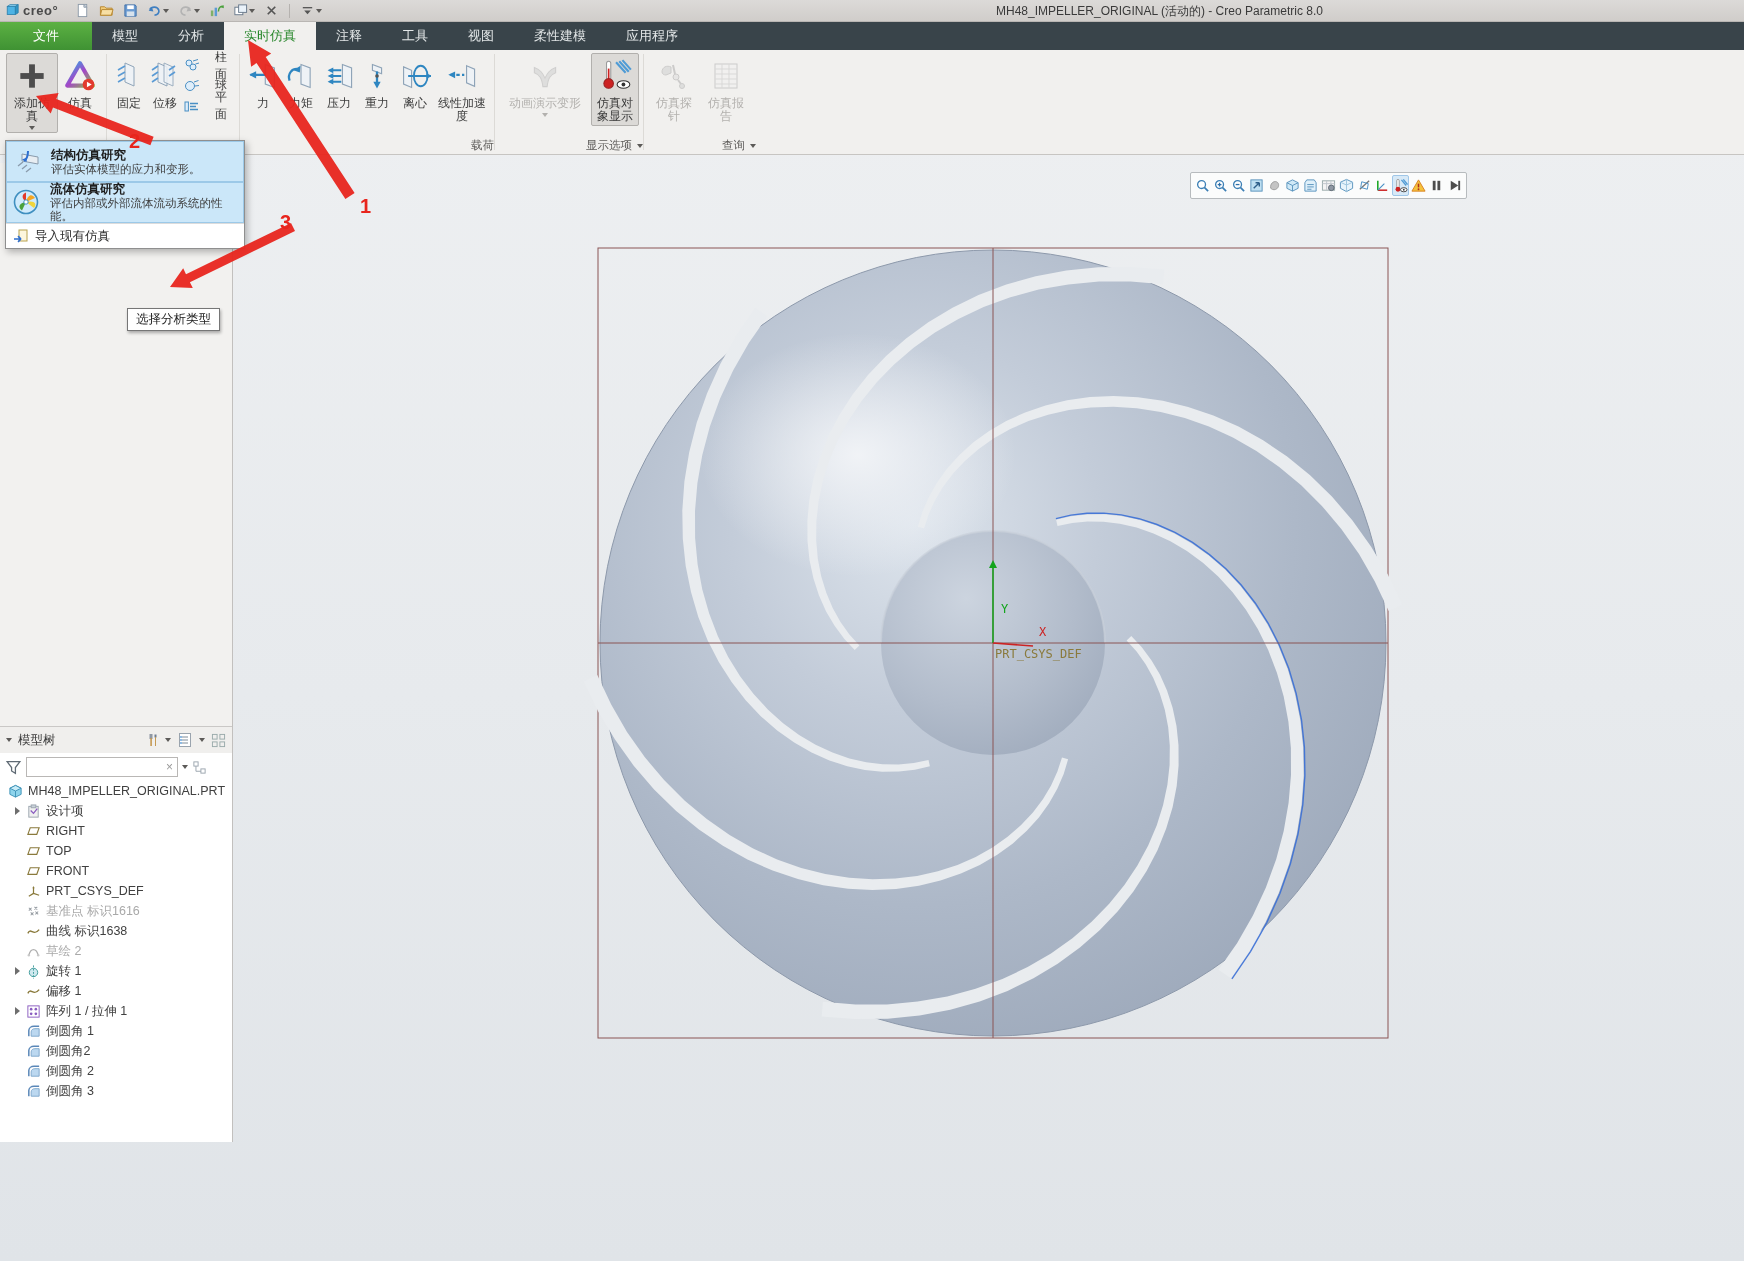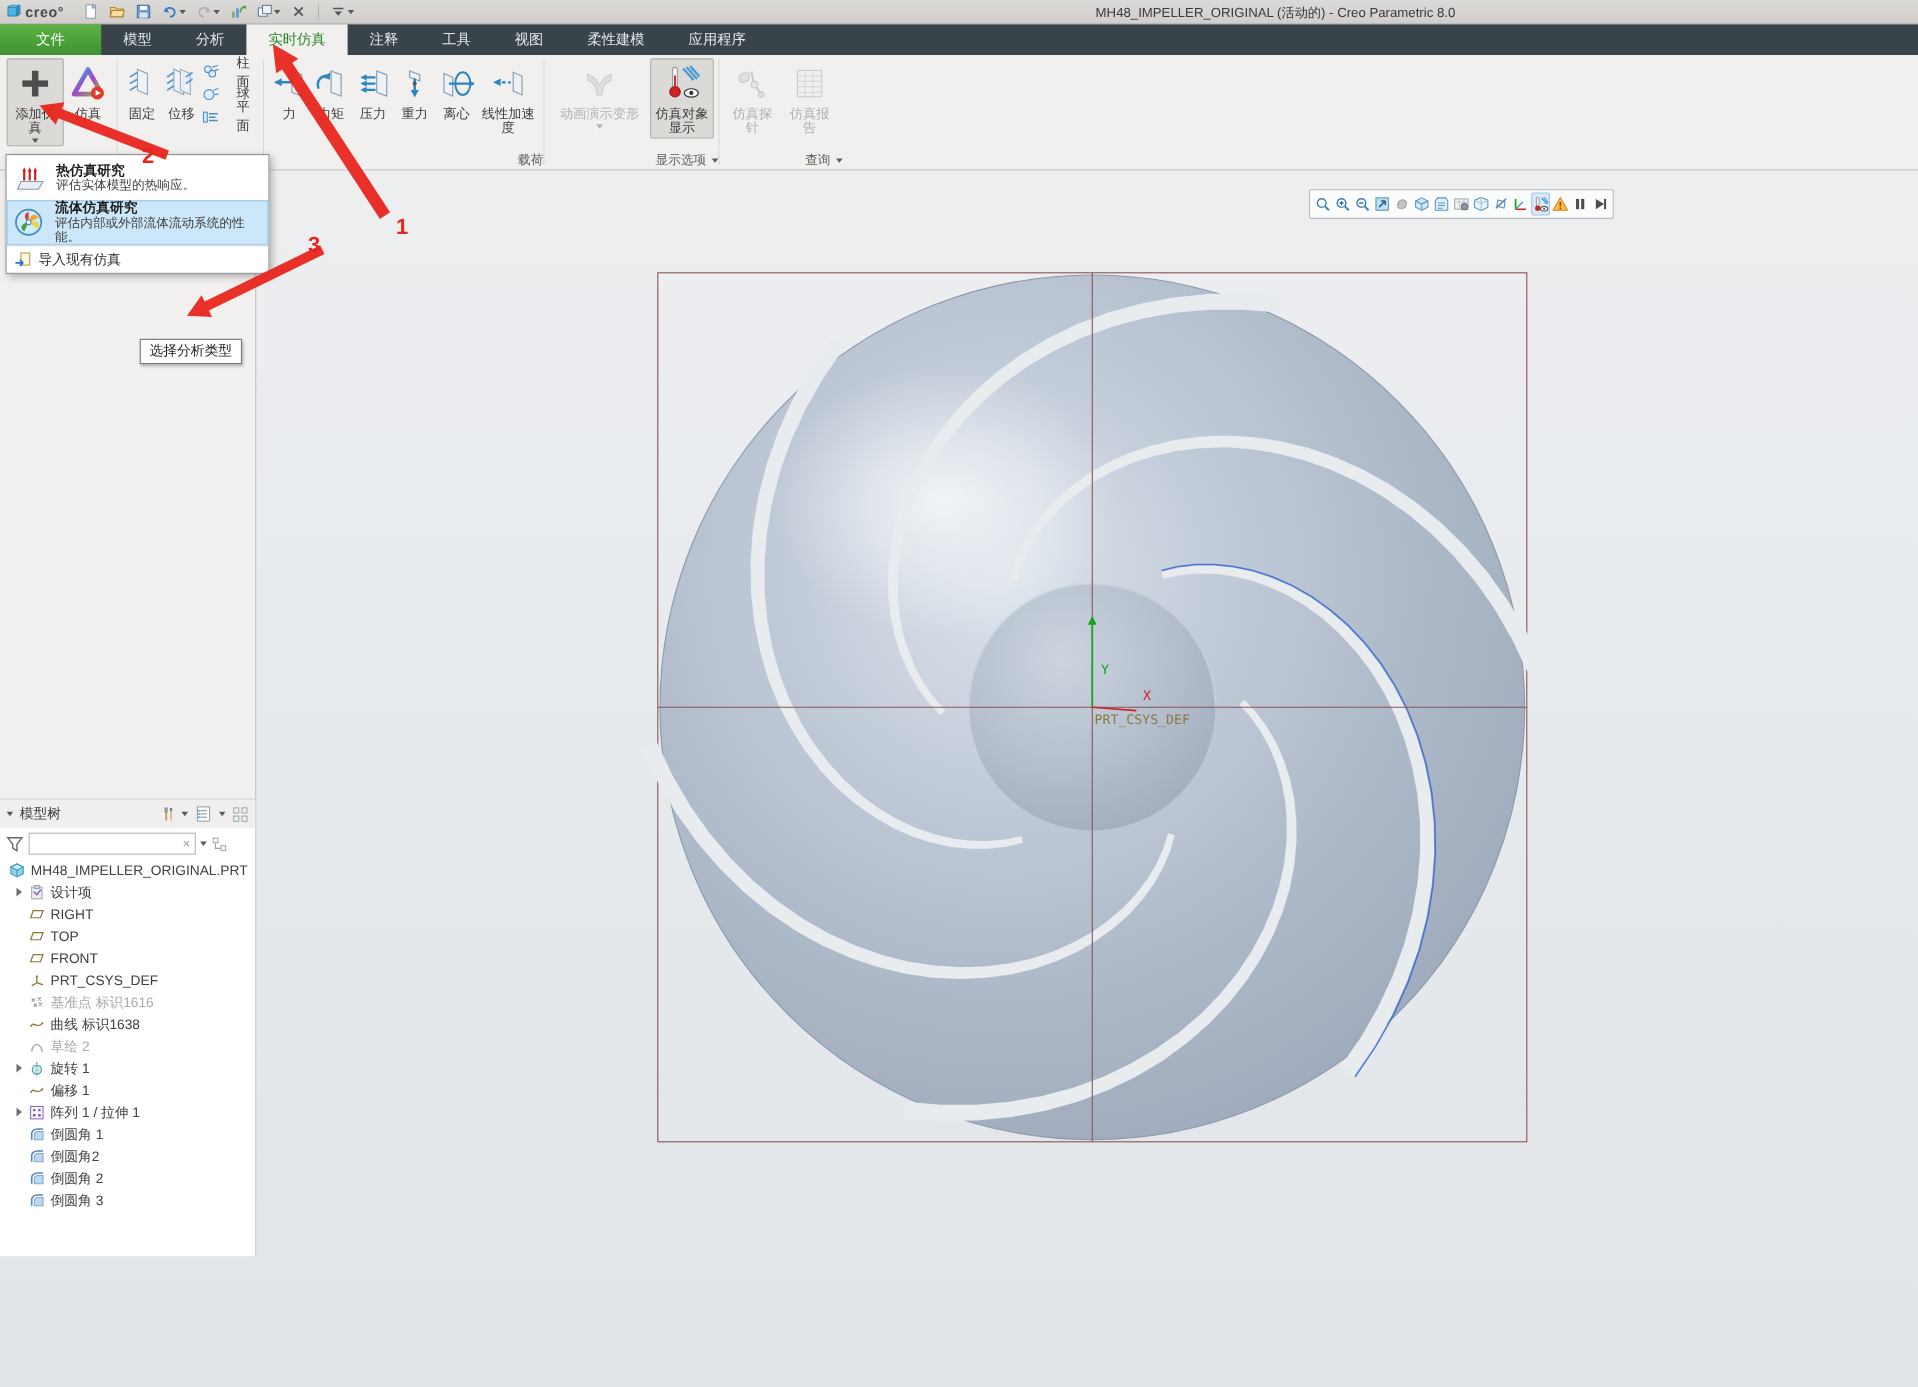--- a/index.html
+++ b/index.html
@@ -380,21 +380,21 @@
   <div class="rgroup">
     <div class="rbtn disabled" style="width:92px">
       <span class="ric">
           <svg width="34" height="34" viewBox="0 0 32 32">
             <path d="M6,8 C12,10 14,14 16,18 C18,14 20,10 26,8 L26,13 C21,15 19,18 18,26 L14,26 C13,18 11,15 6,13 Z" fill="#c9c9c9" stroke="#a8a8a8"></path>
           </svg>
         </span>
       <span class="rlb">动画演示变形</span>
       <span class="caret" style="margin-top:2px;border-top-color:#b3b1ae"></span>
     </div>
-    <div class="rbtn pressed" style="width:58px">
+    <div class="rbtn pressed" style="width:48px">
       <span class="ric">
           <svg width="34" height="36" viewBox="0 0 32 34">
             <rect x="8" y="3" width="4" height="18" rx="2" fill="#fff" stroke="#9a9a9a"></rect>
             <rect x="9.2" y="10" width="1.6" height="11" fill="#cc2222"></rect>
             <circle cx="10" cy="24" r="4.5" fill="#cc2222" stroke="#992020"></circle>
             <path d="M17,4 L26,14 M20,3 L29,13 M23,2 L31,11" stroke="#4f9bd5" stroke-width="2" fill="none"></path>
             <ellipse cx="24" cy="25" rx="6" ry="3.6" fill="#fff" stroke="#333"></ellipse>
             <circle cx="24" cy="25" r="1.8" fill="#333"></circle>
           </svg>
         </span>
@@ -798,31 +798,32 @@
         <svg width="15" height="15" viewBox="0 0 16 16">
           <path d="M4,3 L12,8 L4,13 Z" fill="#4d4d4d"></path>
           <rect x="12" y="3" width="2" height="10" fill="#4d4d4d"></rect>
         </svg>
       </span>
     </span>
   </div>
 
 <div class="abs" id="simmenu">
   <div id="menu-items">
-      <div class="menu-item">
+      <div class="menu-item hl">
         <span class="mi-icon">
           <svg width="28" height="28" viewBox="0 0 28 28">
-            <path d="M5,17 L25,17 L21,24 L2,24 Z" fill="#e7edf2" stroke="#8a9bac"></path>
-            <path d="M8,16 V6 M13,16 V6 M18,16 V6" stroke="#cc2222" stroke-width="2"></path>
-            <path d="M8,4 L6.4,8 H9.6 Z M13,4 L11.4,8 H14.6 Z M18,4 L16.4,8 H19.6 Z" fill="#cc2222"></path>
-          </svg>
-        </span>
-        <span>
-          <div class="mi-title">热仿真研究</div>
-          <div class="mi-desc">评估实体模型的热响应。</div>
+            <path d="M8,6 L24,9 L24,16 L8,13 Z" fill="#e7edf2" stroke="#8a9bac"></path>
+            <path d="M4,18 L9,14 M8,21 L13,17 M12,24 L17,20" stroke="#8a9bac" stroke-width="1.3"></path>
+            <path d="M14,3 C14,8 13,11 10,13" fill="none" stroke="#2e6fd0" stroke-width="2"></path>
+            <path d="M8,11.5 L12.5,14 L13,9.5 Z" fill="#2e6fd0"></path>
+          </svg>
+        </span>
+        <span>
+          <div class="mi-title">结构仿真研究</div>
+          <div class="mi-desc">评估实体模型的应力和变形。</div>
         </span>
       </div>
       <div class="menu-item hl">
         <span class="mi-icon">
           <svg width="28" height="28" viewBox="0 0 28 28">
             <circle cx="13" cy="13" r="11.5" fill="#cfeafc" stroke="#3f8fc0" stroke-width="1.6"></circle>
             <path d="M13,13 L13,3.5 C9,5 8,9 13,13 Z" fill="#e33a2a"></path>
             <path d="M13,13 L22,9 C19,4.5 15,5 13,13 Z" fill="#f5a623"></path>
             <path d="M13,13 L21,19 C24,15 22,11 13,13 Z" fill="#f0d53c"></path>
             <path d="M13,13 L9,21.5 C4.5,18.5 6,14 13,13 Z" fill="#4aa13c"></path>

